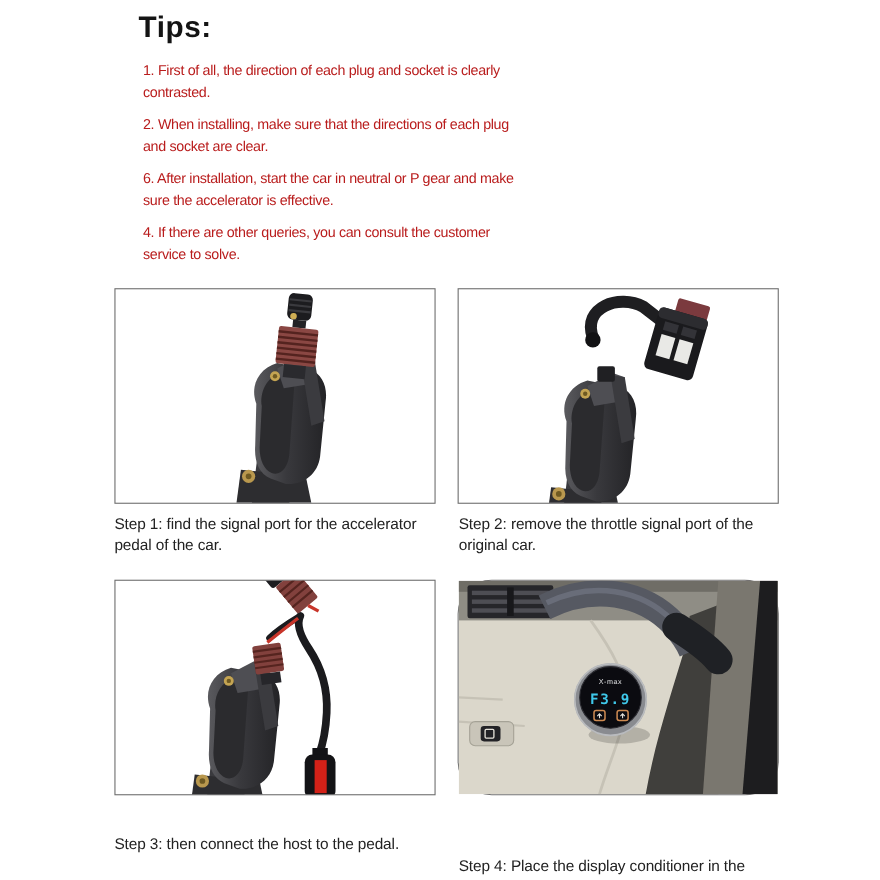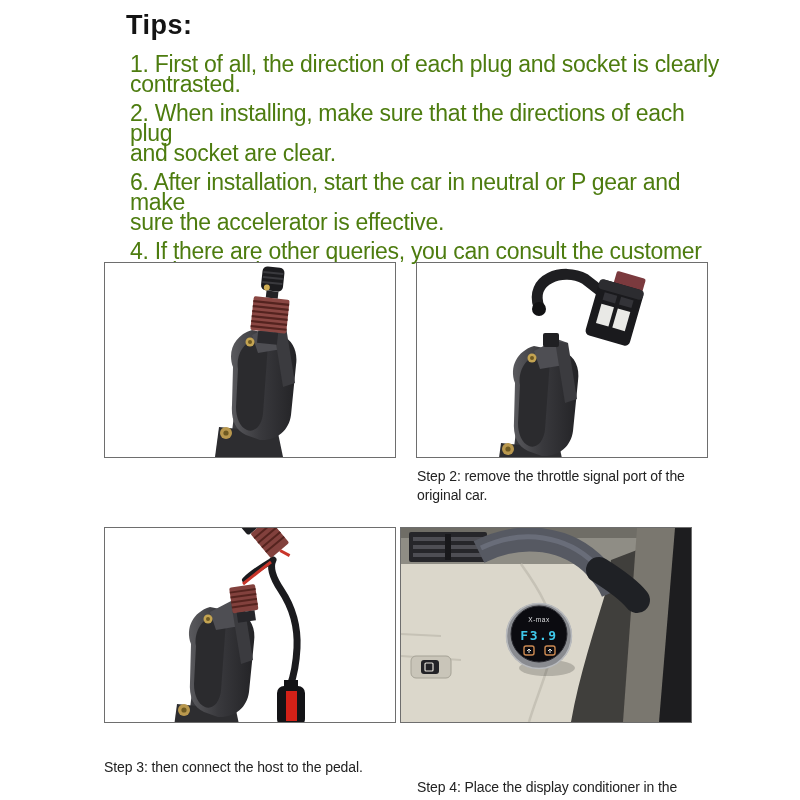--- a/index.html
+++ b/index.html
@@ -6,32 +6,32 @@
   .page {
     position:relative; width:712px; height:800px; background:#ffffff;
     font-family:"Liberation Sans", sans-serif; color:#1e1e1e; overflow:hidden;padding-left:19px;
   }
   .title {
     position:absolute; left:126px; top:10px; margin:0;
     font-size:27px; font-weight:700; letter-spacing:0.5px; color:#141414;
   }
   .tips { position:absolute; left:130px; top:54px; width:600px; }
   .tip {
-    margin:0 0 9px 0; font-size:23px; line-height:20px;
-    letter-spacing:-0.3px; white-space:pre-line; color:#4d7c0f;
+    margin:0 0 9px 0; font-size:13px; line-height:20px;
+    letter-spacing:-0.3px; white-space:pre-line; color:#b91c1c;
   }
   .figure {
     position:absolute; width:290px; height:194px; background:#ffffff;
     border:1px solid #6e6e6e;
   }
   .figure svg { display:block; }
   #fig1 { left:104px; top:262px; }
   #fig2 { left:416px; top:262px; }
   #fig3 { left:104px; top:527px; }
-  #fig4 { left:400px; top:527px; }
+  #fig4 { left:416px; top:527px;border-radius:31px; }
   .caption {
     position:absolute; margin:0; font-size:14px; line-height:19px;
     letter-spacing:-0.1px; white-space:pre-line; color:#222222; width:310px;
   }
   #cap1 { left:104px; top:467px; }
   #cap2 { left:417px; top:467px; }
   #cap3 { left:104px; top:758px; }
   #cap4 { left:417px; top:778px; }
 </style>
 </head>
@@ -114,20 +114,22 @@
         <rect x="-20" y="-24" width="46" height="58" rx="5" fill="#1a1a1d"></rect>
         <rect x="-20" y="-24" width="46" height="10" rx="4" fill="#2c2c30"></rect>
         <rect x="-12" y="-12" width="13" height="8" fill="#333338"></rect>
         <rect x="5" y="-12" width="13" height="8" fill="#333338"></rect>
         <rect x="-12" y="0" width="13" height="20" fill="#e9e9e6"></rect>
         <rect x="5" y="0" width="13" height="20" fill="#e9e9e6"></rect>
       </g>
     </svg>
   </div>
 
+  <p class="caption" id="cap1">Step 1: find the signal port for the accelerator
+pedal of the car.</p>
   <p class="caption" id="cap2">Step 2: remove the throttle signal port of the
 original car.</p>
 
   <div class="figure" id="fig3">
     <svg viewBox="0 0 290 194" width="290" height="194">
       <defs>
         <linearGradient id="pg3" x1="0" y1="0" x2="1" y2="0">
           <stop offset="0" stop-color="#5a5a5e"></stop>
             <stop offset="0.45" stop-color="#39393d"></stop>
             <stop offset="1" stop-color="#232326"></stop>

